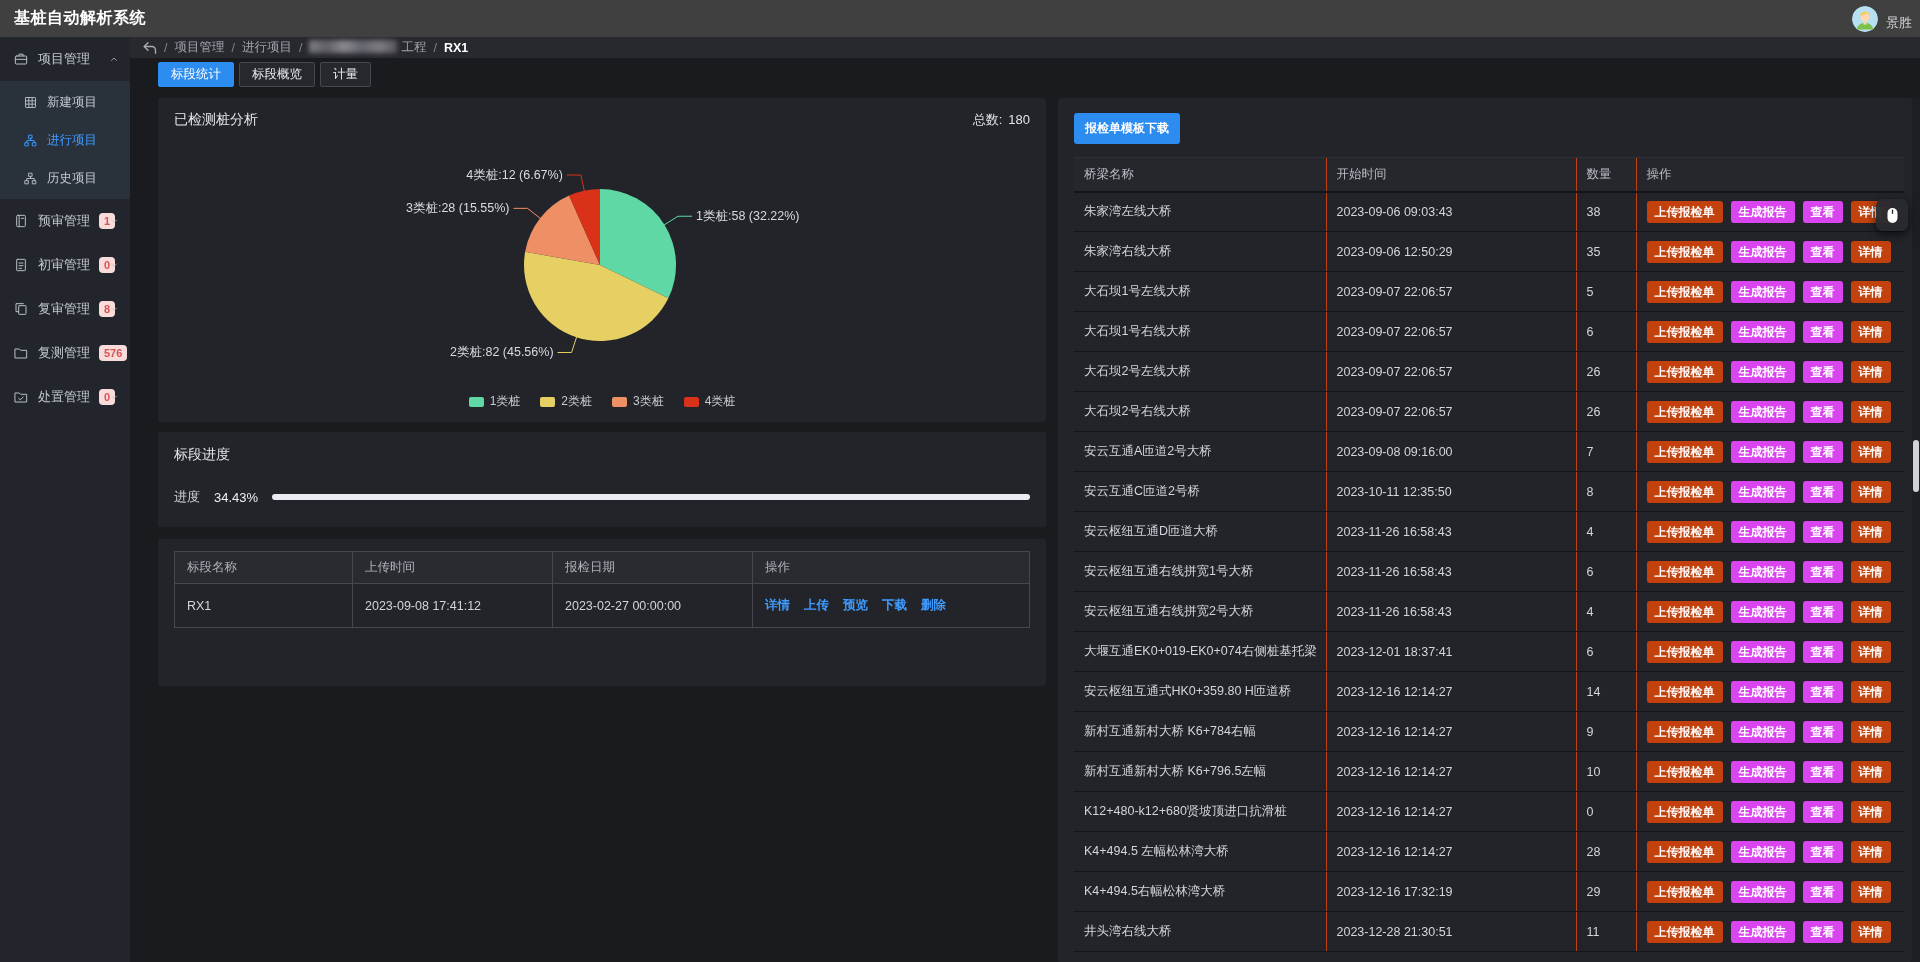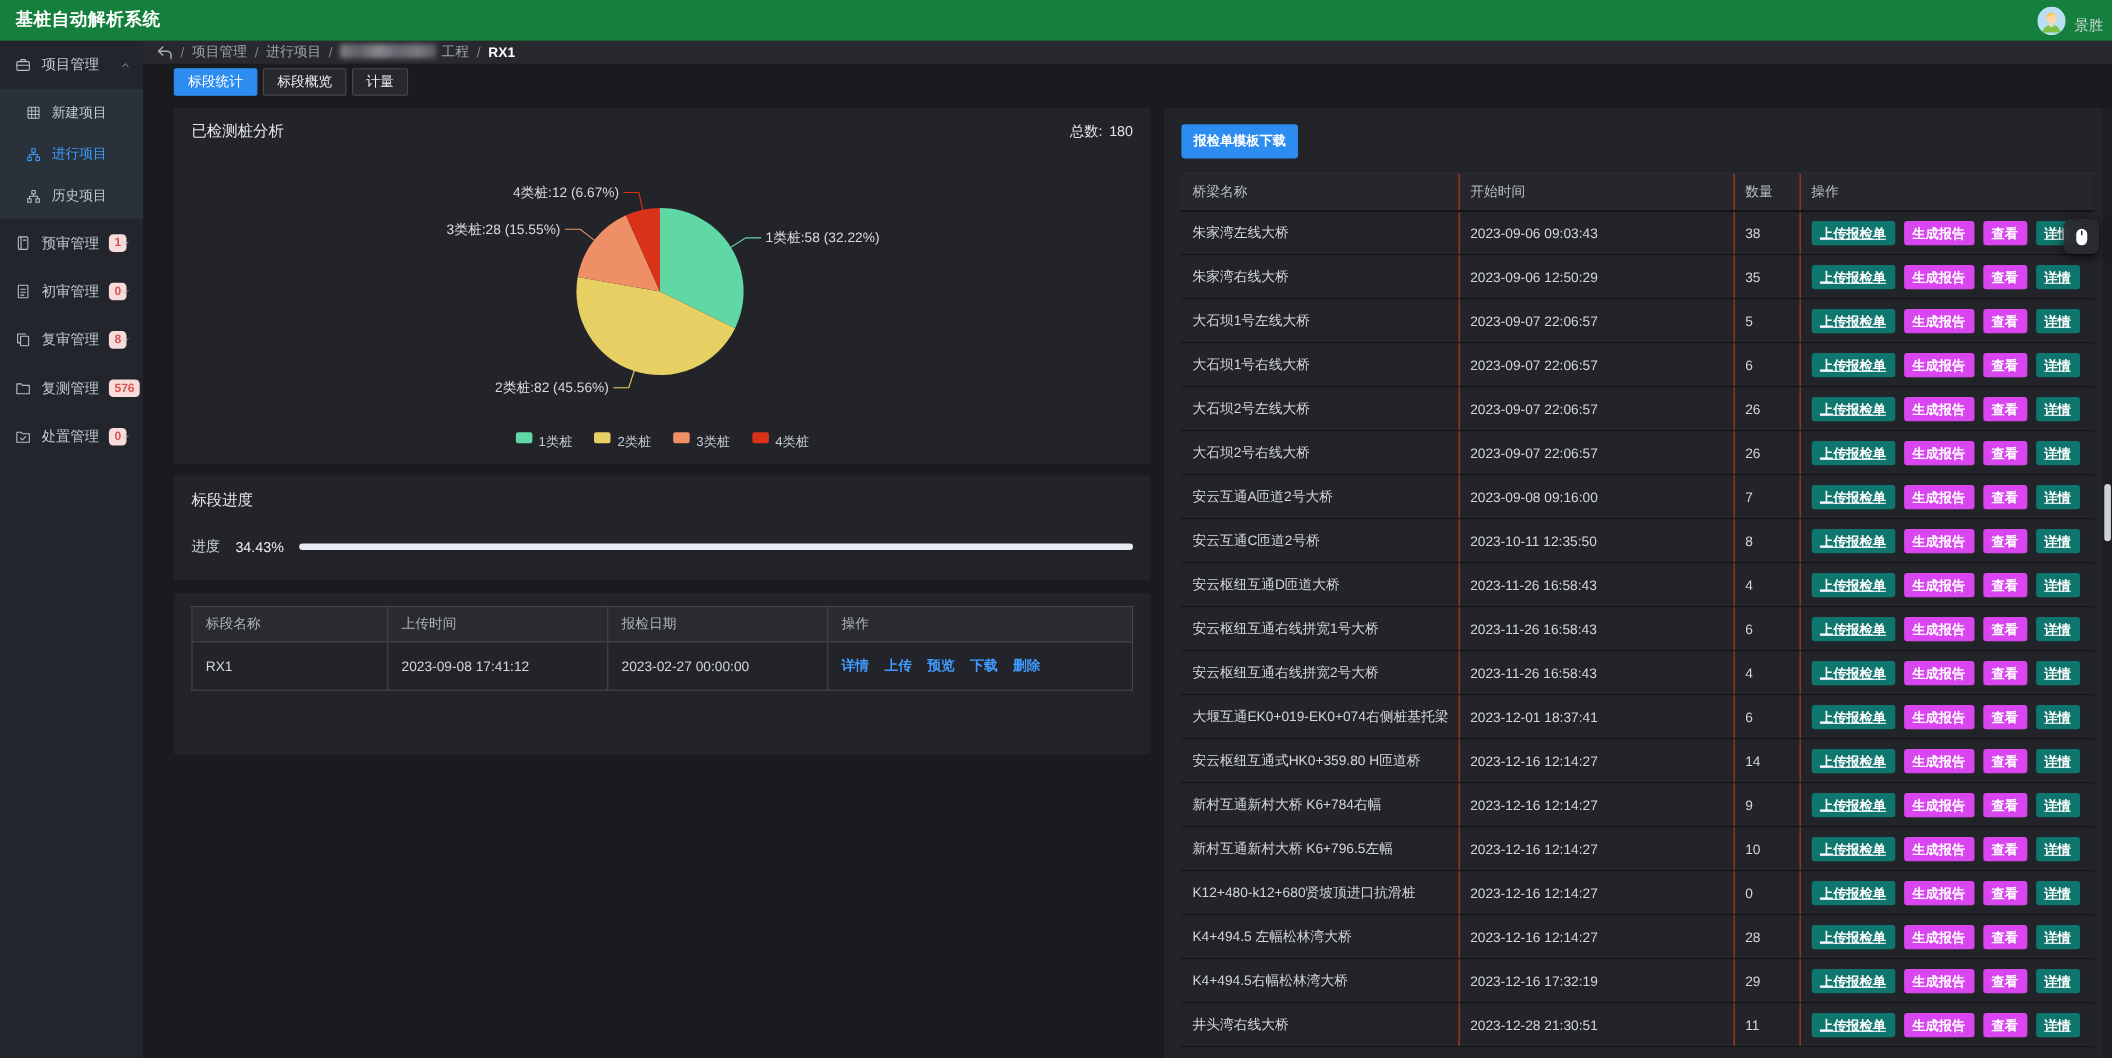--- a/index.html
+++ b/index.html
@@ -7,21 +7,21 @@
   body {
     width:1920px; height:962px; overflow:hidden;
     background:#17181c;
     font-family:"Liberation Sans","DejaVu Sans",sans-serif;
     -webkit-font-smoothing:antialiased;
   }
   .screen { position:relative; width:1920px; height:962px; background:#1a1b1f; overflow:hidden; }
 
   
   .top-header { position:absolute; left:0; top:0; width:1920px; height:37px;
-    background:#15803d; display:flex; align-items:center; justify-content:space-between;
+    background:#404040; display:flex; align-items:center; justify-content:space-between;
     padding:0 14px; z-index:6; }
   .app-title { font-size:16px; font-weight:bold; color:#ffffff; letter-spacing:.5px; }
   .user-area { display:flex; align-items:flex-end; gap:8px; color:#d6d9de; font-size:13px; cursor:pointer; margin-right:-6px;}
   .avatar { width:26px; height:26px; border-radius:50%; overflow:hidden; display:block; }
 
   
   .breadcrumb { position:absolute; left:130px; top:37px; right:0; height:21px;
     background:#28292e; display:flex; align-items:center; gap:7px; padding:0 12px;
     font-size:12.5px; color:#9ea2aa; z-index:5;}
   .bc-sep { color:#7e828a; }
@@ -61,21 +61,21 @@
 
   
   .pie-panel { height:324px; position:relative; margin-bottom:10px; }
   .panel-head { display:flex; justify-content:space-between; align-items:center; padding:13px 16px 0; }
   .panel-title { font-size:14px; color:#e3e6eb; }
   .total-wrap { font-size:13px; color:#dfe2e8; }
   .total-wrap .tv { margin-left:6px; }
   .pie-svg { position:absolute; left:0; top:0; pointer-events:none; }
   .legend { position:absolute; left:0; bottom:12px; width:100%; display:flex; justify-content:center;
     gap:20px; font-size:12px; color:#c6cad1; }
-  .legend-item { display:flex; gap:6px; cursor:pointer; }
+  .legend-item { display:flex; align-items:center; gap:6px; cursor:pointer; }
   .swatch { width:15px; height:10px; border-radius:2px; display:inline-block; }
 
   
   .progress-panel { height:95px; margin-bottom:12px; padding:14px 16px; }
   .progress-row { display:flex; align-items:center; gap:14px; margin-top:24px; }
   .p-label { font-size:13px; color:#cfd3da; }
   .p-pct { font-size:13px; color:#eceff4; }
   .p-track { flex:1; height:6px; background:#e9edf3; border-radius:3px; overflow:hidden; }
   .p-fill { height:100%; background:#2d8cf0; border-radius:3px; }
 
@@ -94,21 +94,21 @@
   .dl-btn { background:#2d8cf0; color:#fff; border:none; border-radius:3px; font-size:12px;
     font-weight:bold; padding:7px 11px; cursor:pointer; font-family:inherit; }
   table.bridge { width:100%; border-collapse:collapse; font-size:12.5px; margin-top:13px; table-layout:fixed; }
   table.bridge th { background:#26272c; color:#b9bdc5; font-weight:normal; text-align:left;
     padding:0 10px; height:34px; border-bottom:2px solid #141519; border-top:1px solid #2f3036; }
   table.bridge th + th, table.bridge td + td { border-left:1px solid #c2410c; }
   table.bridge td { color:#d2d5dc; padding:0 10px; height:40px; border-bottom:1px solid #151619;
     white-space:nowrap; overflow:hidden; }
   .abtn { display:inline-block; padding:5px 8px; border-radius:3px; font-size:12px; font-weight:bold;
     color:#fff; margin-right:8px; border:none; cursor:pointer; font-family:inherit; line-height:1; }
-  .abtn.blue { background:#0f766e;text-decoration:underline; }
+  .abtn.blue { background:#c2410c; }
   .abtn.green { background:#d946ef; }
 
   
   .cursor-box { position:absolute; left:1876px; top:199px; width:32px; height:32px; z-index:9;
     background:rgba(42,43,48,.96); border-radius:7px; box-shadow:0 3px 10px rgba(0,0,0,.65);
     display:flex; align-items:center; justify-content:center; }
 
   
   .v-scrollbar { position:absolute; right:0; top:98px; bottom:0; width:8px; background:#1d1e22; z-index:7; }
   .v-thumb { position:absolute; left:1px; top:342px; width:6px; height:52px; background:#cfd2d8;

